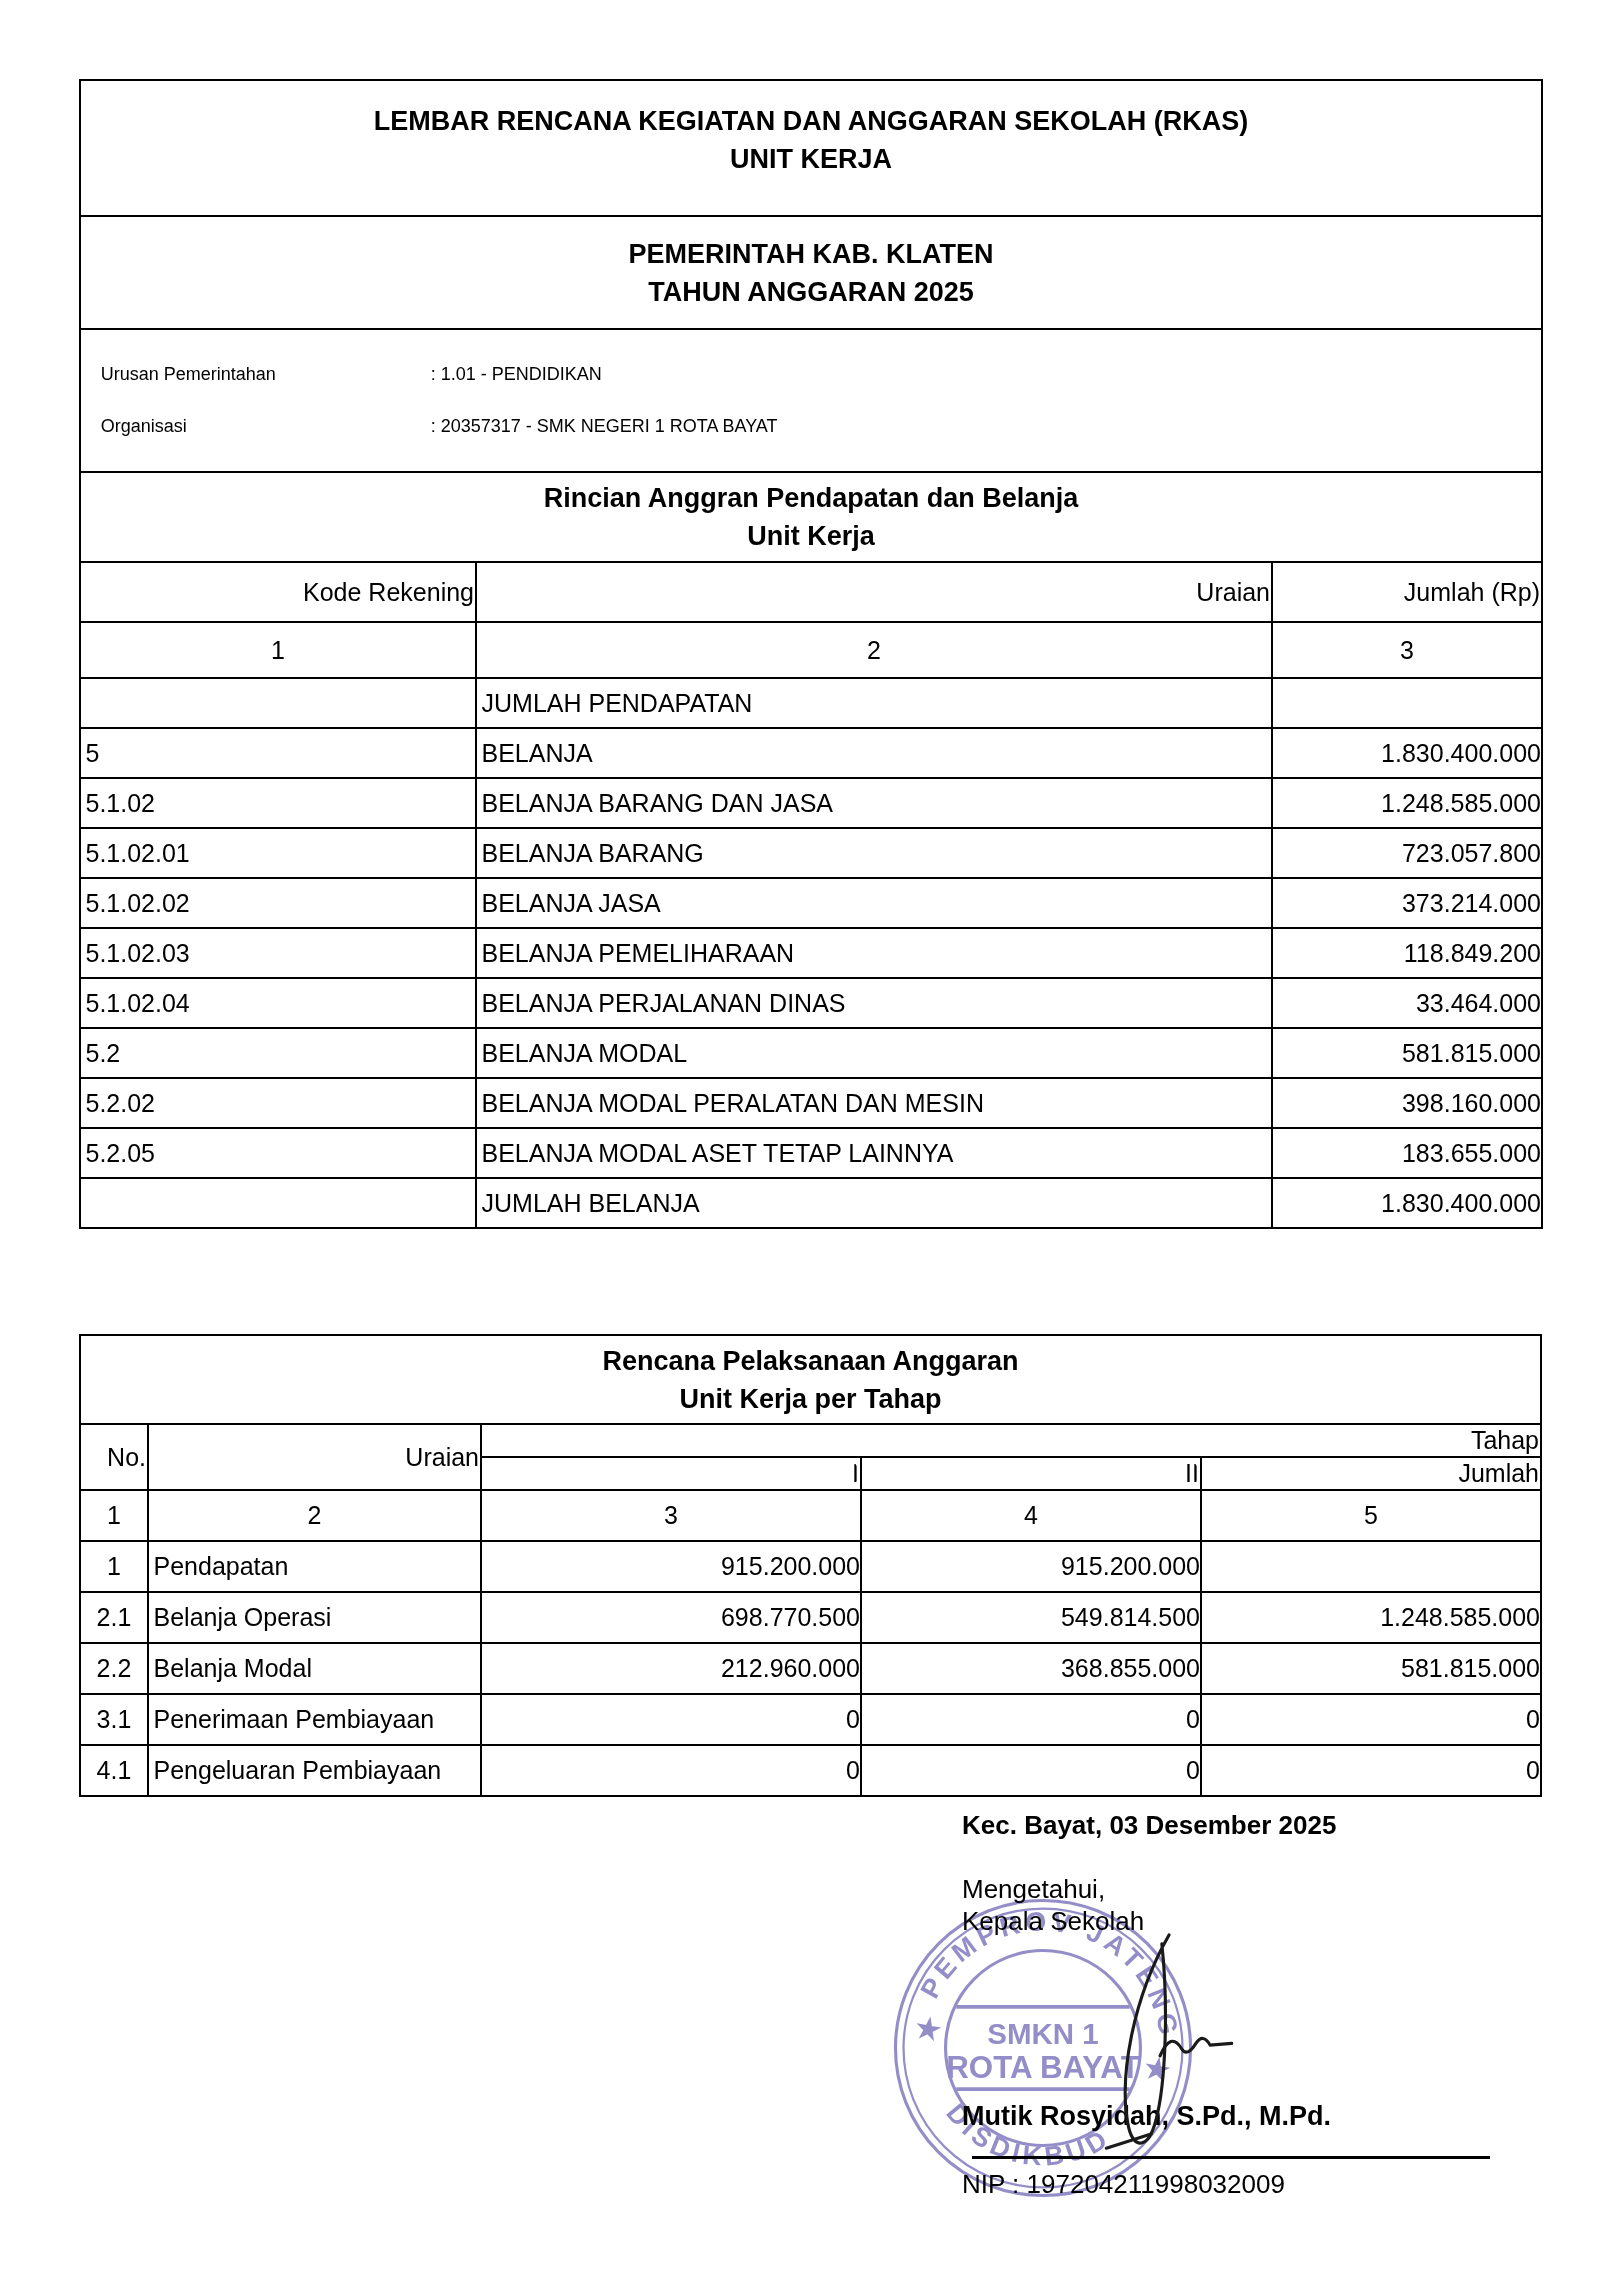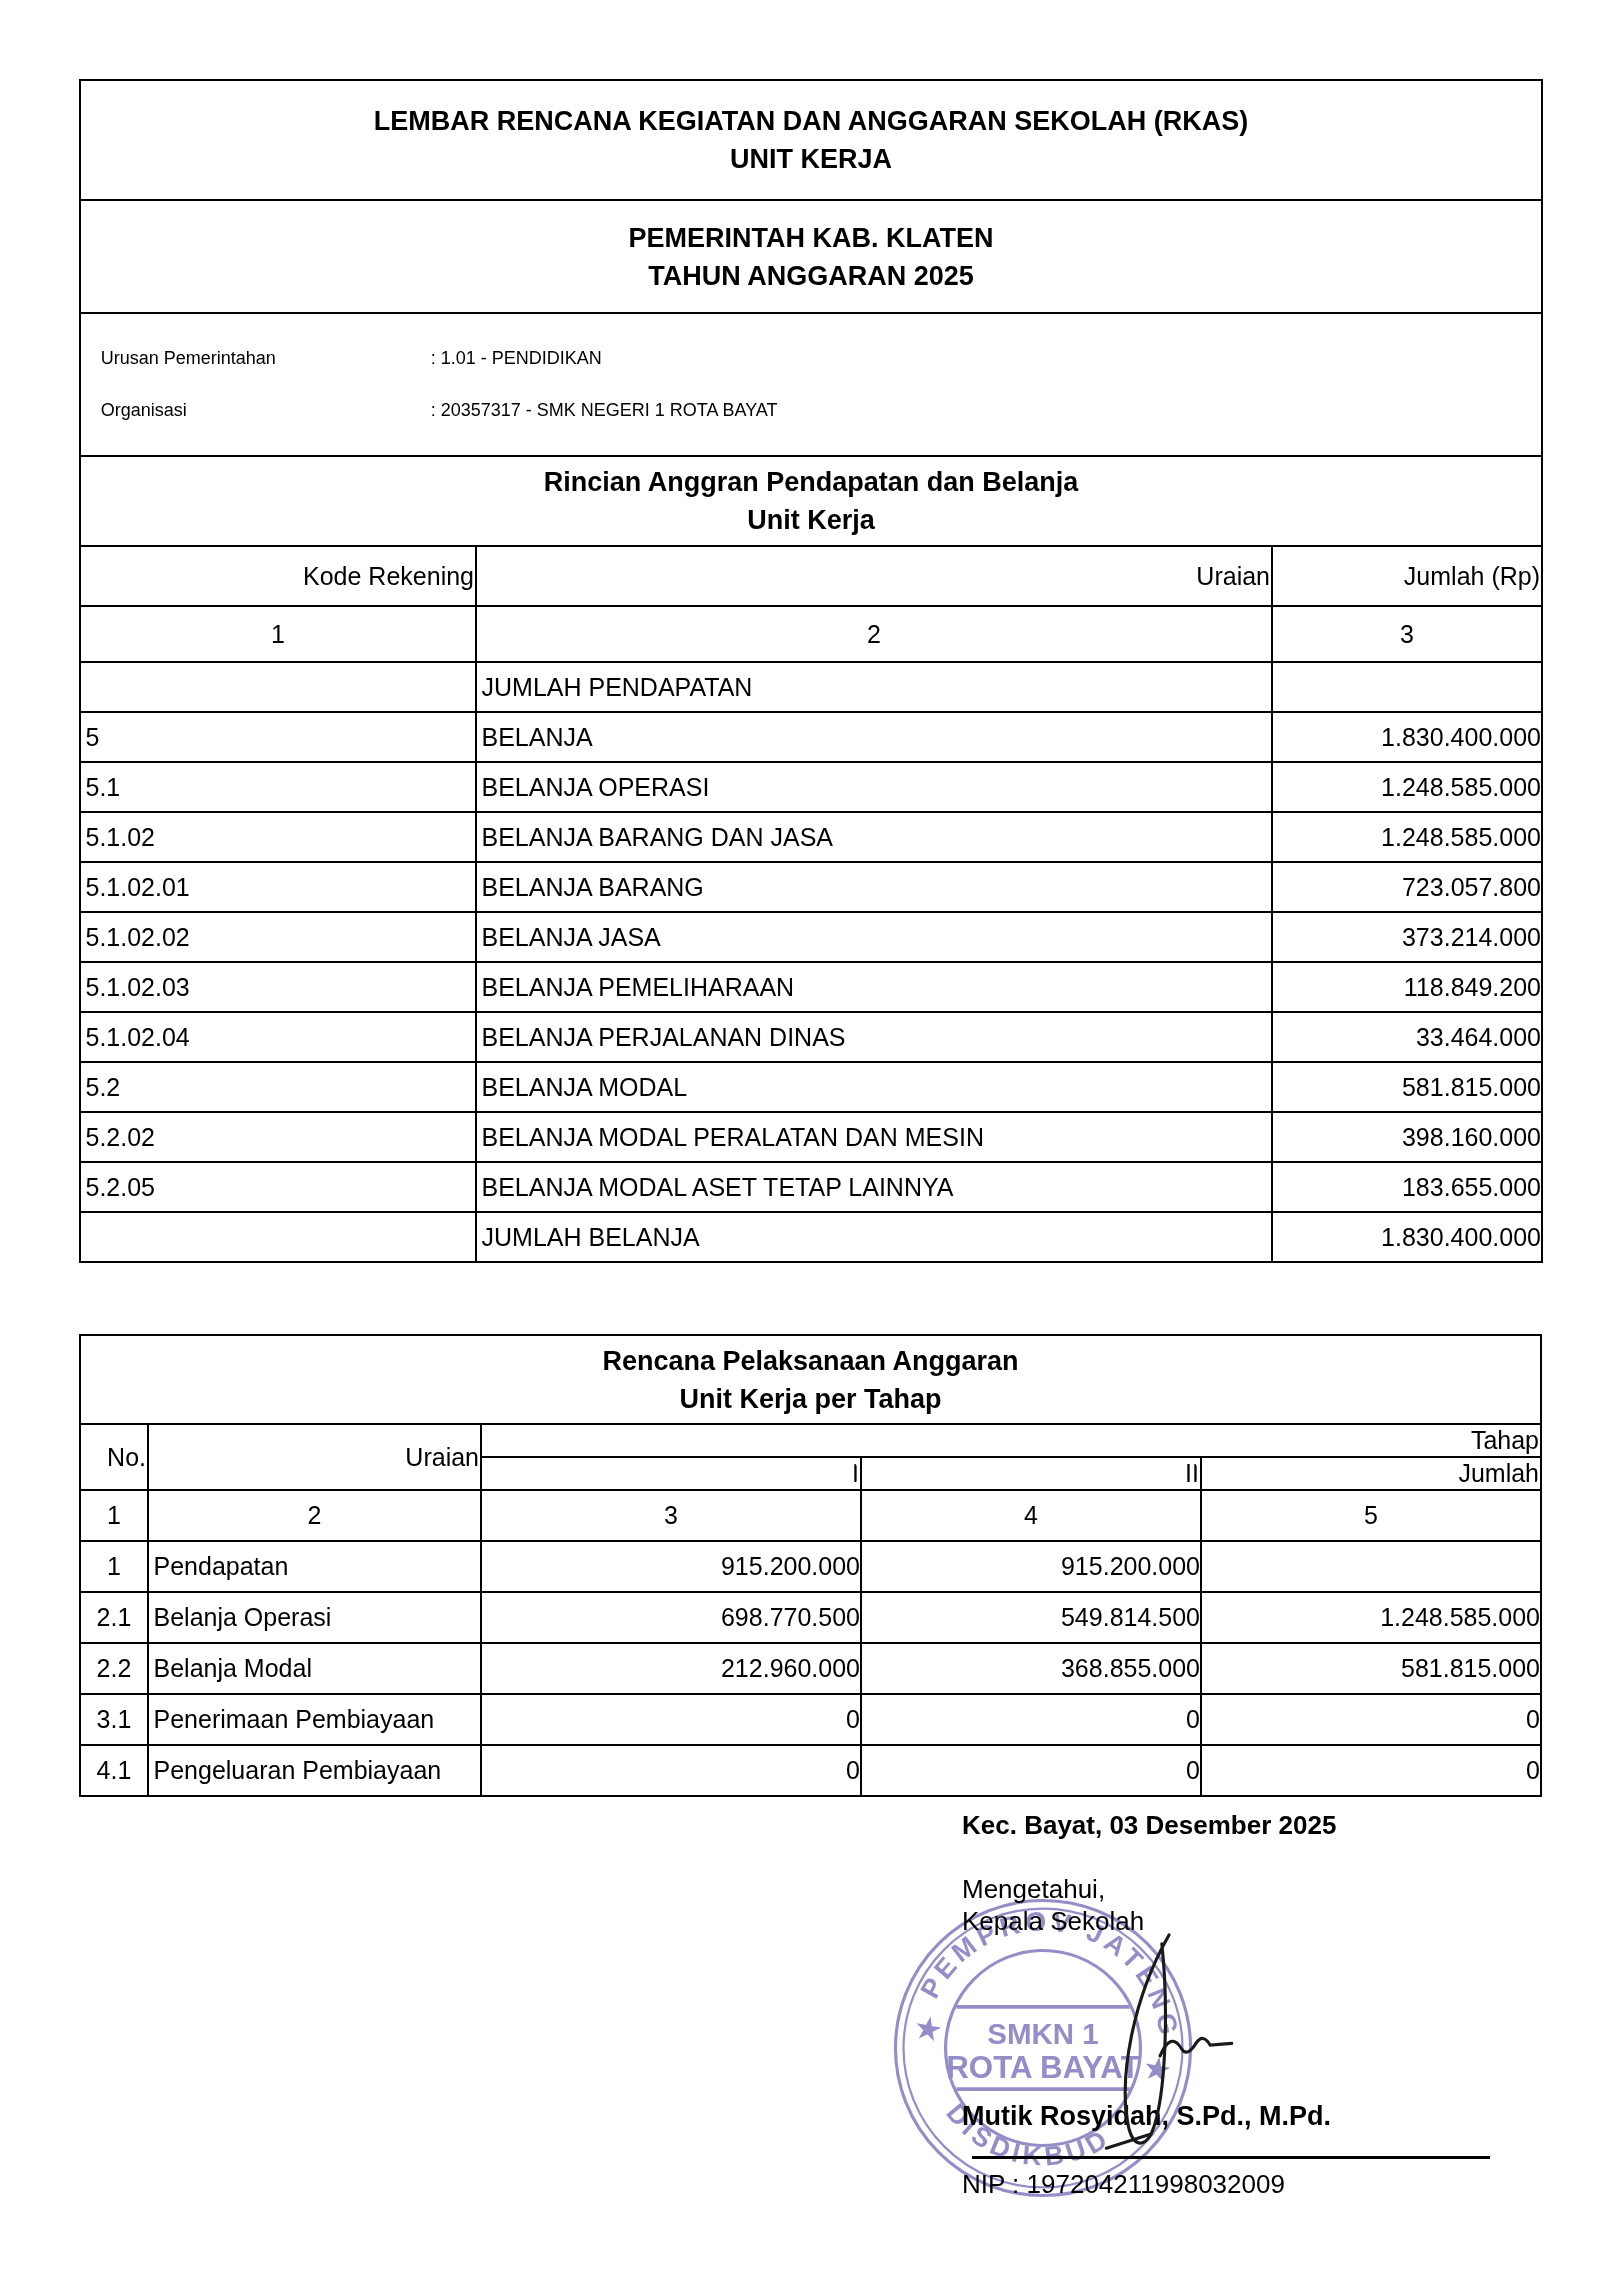--- a/index.html
+++ b/index.html
@@ -10,21 +10,21 @@
     background:#ffffff;
     font-family:"Liberation Sans", sans-serif;
     color:#000;
     overflow:hidden;
   }
   table{border-collapse:collapse;table-layout:fixed;position:absolute;left:79px;background:#fff;}
   td,th{border:2.7px solid #000;font-weight:normal;vertical-align:middle;overflow:hidden;white-space:nowrap;}
   .t1{top:79px;width:1462px;}
   .t2{top:1334px;width:1462px;}
   .doc-title{font-weight:bold;font-size:27px;line-height:38px;text-align:center;}
-  .block-pad{padding:9px 0 10px 0;}
+  .block-pad{padding:9px 0 26px 0;}
   .fields-cell{padding:10.7px 0 12.5px 19.7px;}
   .field-row{display:flex;height:52px;line-height:52px;font-size:18px;}
   .field-label{width:330px;flex:none;}
   .field-value{flex:1;}
   .colhead{font-size:25px;text-align:right;height:56px;border-radius:22px;}
   .colnum{font-size:25px;text-align:center;height:52px;}
   .cell-kode{font-size:25px;text-align:left;padding-left:4.5px;height:46px;}
   .cell-uraian{font-size:25px;text-align:left;padding-left:4.5px;height:46px;border-radius:15px;}
   .cell-num{font-size:25px;text-align:right;padding-right:0;height:46px;}
   .t2 .colhead{height:auto;}
@@ -108,25 +108,20 @@
       <td class="cell-kode"></td>
       <td class="cell-uraian">JUMLAH PENDAPATAN</td>
       <td class="cell-num"></td>
     </tr>
     <tr>
       <td class="cell-kode">5</td>
       <td class="cell-uraian">BELANJA</td>
       <td class="cell-num">1.830.400.000</td>
     </tr>
     <tr>
-      <td class="cell-kode">5.1</td>
-      <td class="cell-uraian">BELANJA OPERASI</td>
-      <td class="cell-num">1.248.585.000</td>
-    </tr>
-    <tr>
       <td class="cell-kode">5.1.02</td>
       <td class="cell-uraian">BELANJA BARANG DAN JASA</td>
       <td class="cell-num">1.248.585.000</td>
     </tr>
     <tr>
       <td class="cell-kode">5.1.02.01</td>
       <td class="cell-uraian">BELANJA BARANG</td>
       <td class="cell-num">723.057.800</td>
     </tr>
     <tr>

